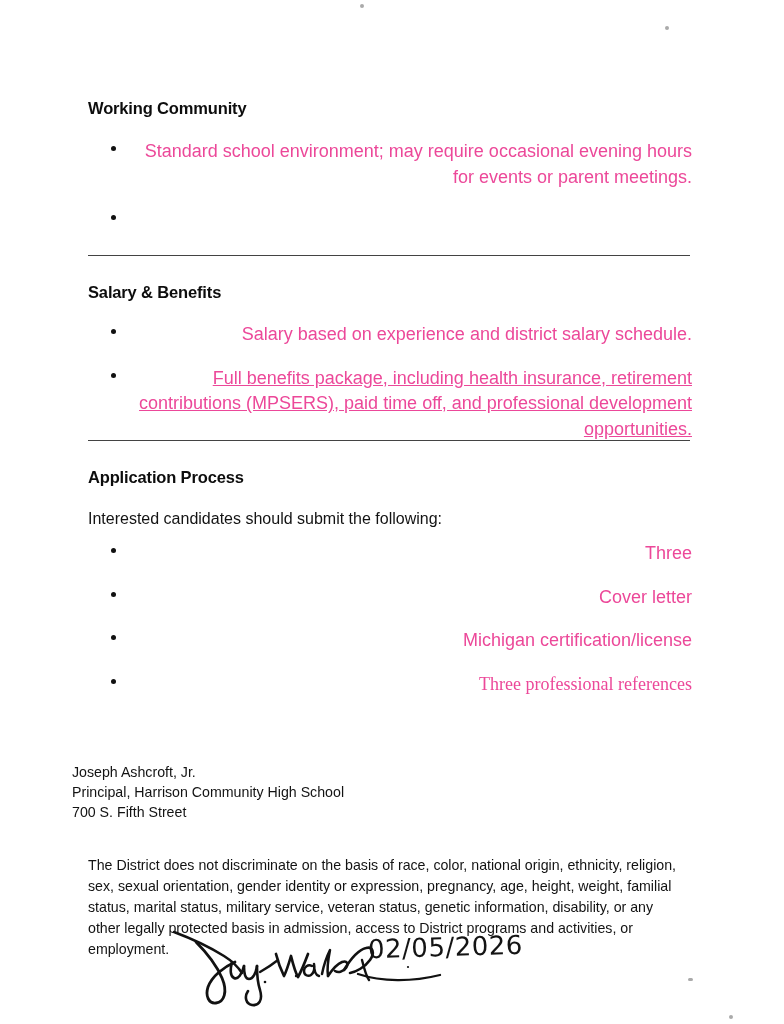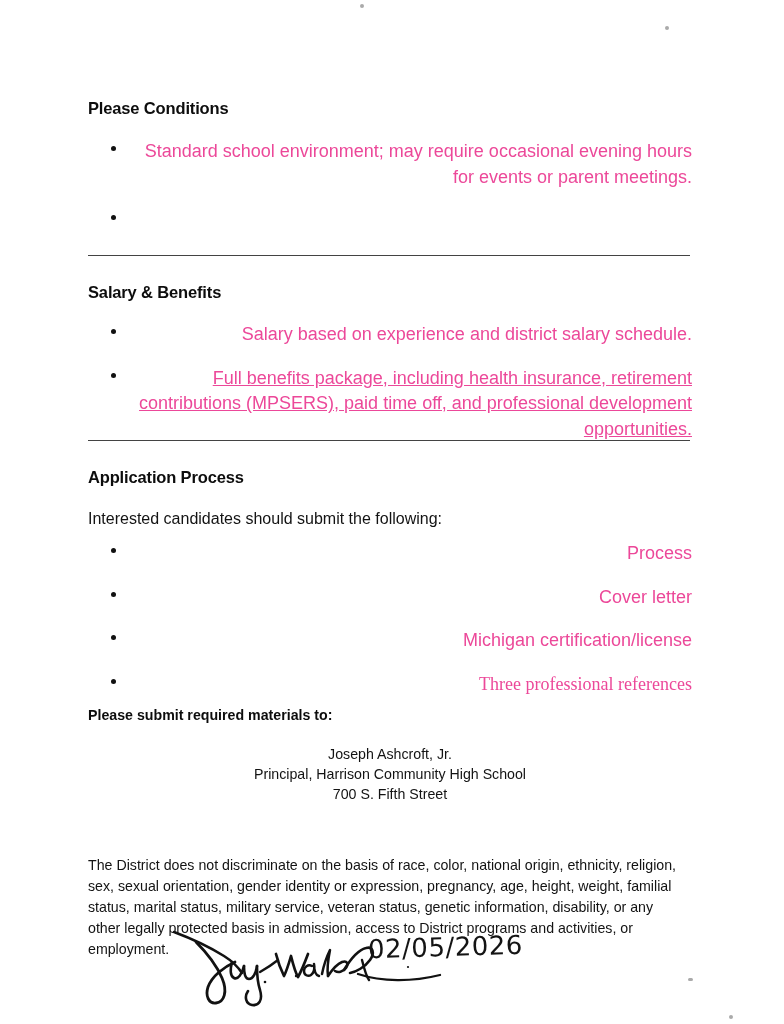--- a/index.html
+++ b/index.html
@@ -85,23 +85,24 @@
     left: 88px;
     width: 602px;
     height: 0;
     border-top: 1.4px solid #1a1a1a;
     opacity: 0.82;
   }
 
   
   .addr-block {
     position: absolute;
-    left: 88px;
+    left: 72px;
     width: 604px;
-    text-align: center;
+    text-align: left;
+    margin-top: 18px;
   }
   .addr-block .addr-line {
     font-size: 14.2px;
     line-height: 1.42;
     color: #131313;
   }
 
   
   .legal {
     position: absolute;
@@ -146,21 +147,21 @@
 <body>
 
 <div id="page">
 
   <div class="speck" style="left:360px; top:4px; width:4px; height:4px;"></div>
   <div class="speck" style="left:665px; top:26px; width:4px; height:4px;"></div>
   <div class="speck" style="left:688px; top:978px; width:5px; height:3px; border-radius:2px;"></div>
   <div class="speck" style="left:729px; top:1015px; width:4px; height:4px;"></div>
 
   <div class="doc" style="top:99px;">
-    <div class="section-heading">Please Conditions</div>
+    <div class="section-heading">Working Community</div>
   </div>
 
   <ul class="bullets doc" style="top:139px;">
     <li>
       <span class="bullet-dot"></span>
       <span>Standard school environment; may require occasional evening hours for events or parent meetings.</span>
     </li>
     <li style="margin-top:18px;">
       <span class="bullet-dot"></span>
     </li>
@@ -187,37 +188,36 @@
 
   <div class="doc" style="top:468px;">
     <div class="section-heading">Application Process</div>
   </div>
 
   <div class="doc body-line" style="top:508px;">Interested candidates should submit the following:</div>
 
   <ul class="bullets doc" style="top:541px;">
     <li>
       <span class="bullet-dot"></span>
-      <span>Process</span>
+      <span>Three</span>
     </li>
     <li style="margin-top:18px;">
       <span class="bullet-dot"></span>
       <span>Cover letter</span>
     </li>
     <li style="margin-top:18px;">
       <span class="bullet-dot"></span>
       <span>Michigan certification/license</span>
     </li>
     <li style="margin-top:18px;font-family:Liberation Serif, serif;">
       <span class="bullet-dot"></span>
       <span>Three professional references</span>
     </li>
   </ul>
 
-  <div class="doc bold-line" style="top:706px;">Please submit required materials to:</div>
 
   <div class="addr-block" style="top:744px;">
     <div class="addr-line">Joseph Ashcroft, Jr.</div>
     <div class="addr-line">Principal, Harrison Community High School</div>
     <div class="addr-line">700 S. Fifth Street</div>
   </div>
 
   <div class="legal" style="top:855px;">The District does not discriminate on the basis of race, color, national origin, ethnicity, religion, sex, sexual orientation, gender identity or expression, pregnancy, age, height, weight, familial status, marital status, military service, veteran status, genetic information, disability, or any other legally protected basis in admission, access to District programs and activities, or employment.</div>
 
   <div class="sig-wrap">

